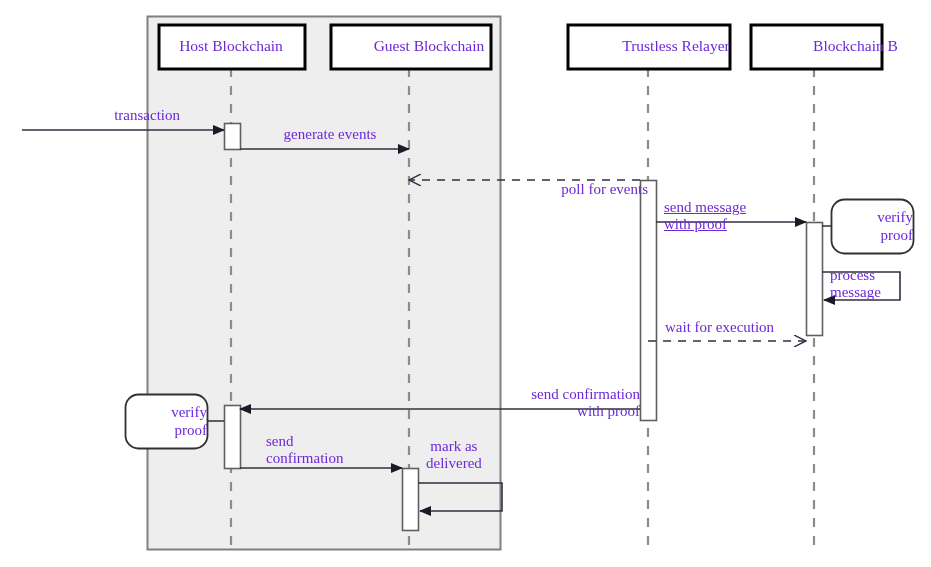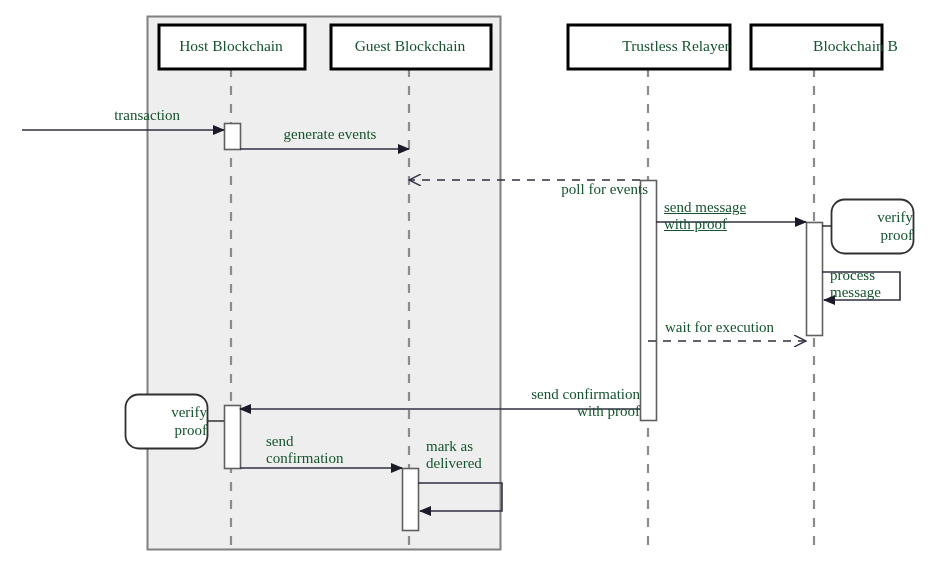--- a/index.html
+++ b/index.html
@@ -20,21 +20,21 @@
     background: #ffffff;
   }
   #diagram-svg {
     position: absolute;
     left: 0;
     top: 0;
   }
   .dg-text {
     position: absolute;
     font-family: "Liberation Serif", "DejaVu Serif", serif;
-    color: #14532d;
+    color: #6d28d9;
     white-space: pre;
     line-height: 1.12;
   }
   .lifeline-label {
     font-size: 15.5px;
     text-align: center;
   }
   .msg-label {
     font-size: 15px;
   }
@@ -95,29 +95,29 @@
     <g id="svg-layer-notes">
         <line x1="822" y1="226" x2="831" y2="226" stroke="#303030" stroke-width="1.5"></line>
         <rect x="831.5" y="199.5" width="82" height="54" rx="13" ry="13" fill="#ffffff" stroke="#303030" stroke-width="1.8"></rect>
         <line x1="207" y1="421" x2="224" y2="421" stroke="#303030" stroke-width="1.5"></line>
         <rect x="125.5" y="394.5" width="82" height="54" rx="13" ry="13" fill="#ffffff" stroke="#303030" stroke-width="1.8"></rect>
       </g>
   </svg>
 
   <div id="text-layer">
       <div class="dg-text lifeline-label" style="left: 158px; top: 37px; width: 146px;">Host Blockchain</div>
-      <div class="dg-text lifeline-label" style="left: 330px; top: 37px; width: 160px;">Guest Blockchain</div>
+      <div class="dg-text lifeline-label" style="left: 349px; top: 37px; width: 160px;">Guest Blockchain</div>
       <div class="dg-text lifeline-label" style="left: 567px; top: 37px; width: 162px; margin-left: 28px;">Trustless Relayer</div>
       <div class="dg-text lifeline-label" style="left: 750px; top: 37px; width: 131px; margin-left: 40px;">Blockchain B</div>
       <div class="dg-text msg-label" style="left: 60px; top: 107px; text-align: right; width: 120px;">transaction</div>
       <div class="dg-text msg-label" style="left: 255px; top: 126px; text-align: center; width: 150px;">generate events</div>
       <div class="dg-text msg-label" style="left: auto; top: 157px; text-align: right; right: 283px; margin-top: 24px;">poll for events</div>
       <div class="dg-text msg-label" style="left: 664px; top: 199px; text-align: left; text-decoration: underline;">send message<br>with proof</div>
       <div class="dg-text msg-label" style="left: 830px; top: 267px; text-align: left;">process<br>message</div>
       <div class="dg-text msg-label" style="left: 665px; top: 319px; text-align: left;">wait for execution</div>
       <div class="dg-text msg-label" style="left: auto; top: 386px; text-align: right; right: 291px;">send confirmation<br>with proof</div>
       <div class="dg-text msg-label" style="left: 252px; top: 433px; text-align: left; margin-left: 14px;">send<br>confirmation</div>
-      <div class="dg-text msg-label" style="left: 426px; top: 438px; text-align: left;">mark as<br>delivered</div>
+      <div class="dg-text msg-label" style="left: 426px; top: 438px; text-align: center;">mark as<br>delivered</div>
       <div class="dg-text note-label" style="left: 831px; top: 209px; width: 82px;">verify<br>proof</div>
       <div class="dg-text note-label" style="left: 125px; top: 404px; width: 82px;">verify<br>proof</div>
     </div>
 
 </div>
 
 </body></html>

